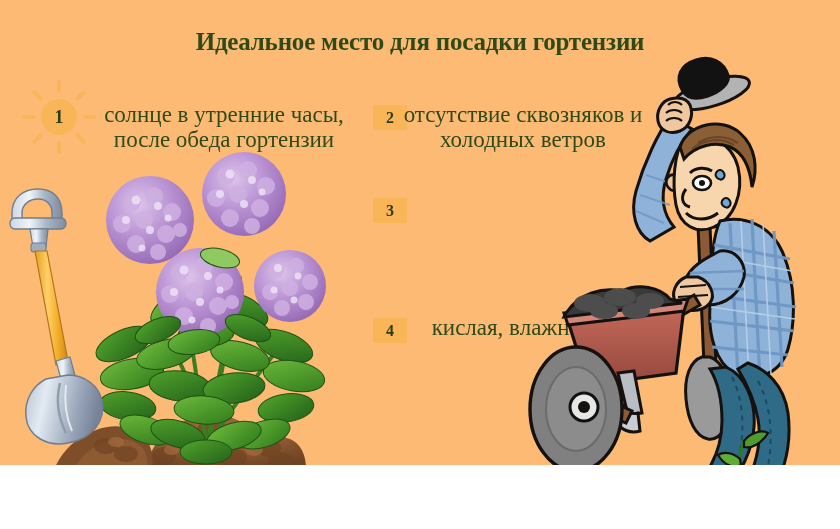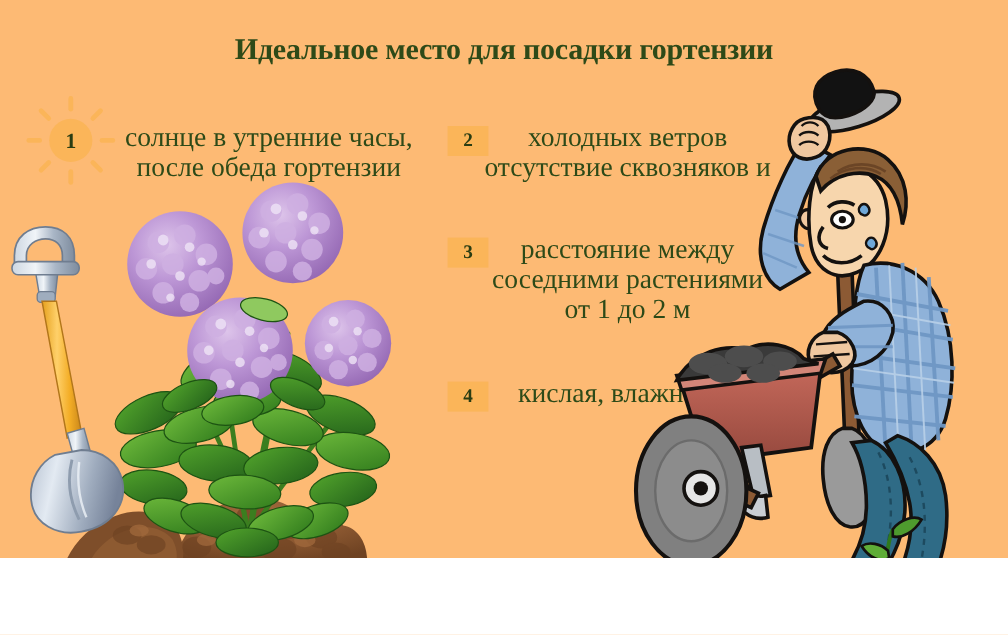--- a/index.html
+++ b/index.html
@@ -124,31 +124,26 @@
 
   <div class="txt c" style="left:100px; top:102px; width:248px;">
     <div>солнце в утренние часы,</div>
     <div>после обеда гортензии</div>
   </div>
 
   <div class="badge" style="left:373px; top:105px;">
     <span>2</span>
   </div>
   <div class="txt c" style="left:398px; top:102px; width:250px;">
+    <div>отсутствие сквозняков и</div>
     <div>холодных ветров</div>
-    <div>отсутствие сквозняков и</div>
   </div>
 
   <div class="badge" style="left:373px; top:198px;">
     <span>3</span>
-  </div>
-  <div class="txt c" style="left:398px; top:195px; width:250px;">
-    <div>расстояние между</div>
-    <div>соседними растениями</div>
-    <div>от 1 до 2 м</div>
   </div>
 
   <div class="badge" style="left:373px; top:318px;">
     <span>4</span>
   </div>
   <div class="txt c" style="left:398px; top:315px; width:226px;">
     <div>кислая, влажная</div>
   </div>
 
   <svg class="soil" style="left:40px; top:390px;" width="330" height="90" viewBox="0 0 330 90">

